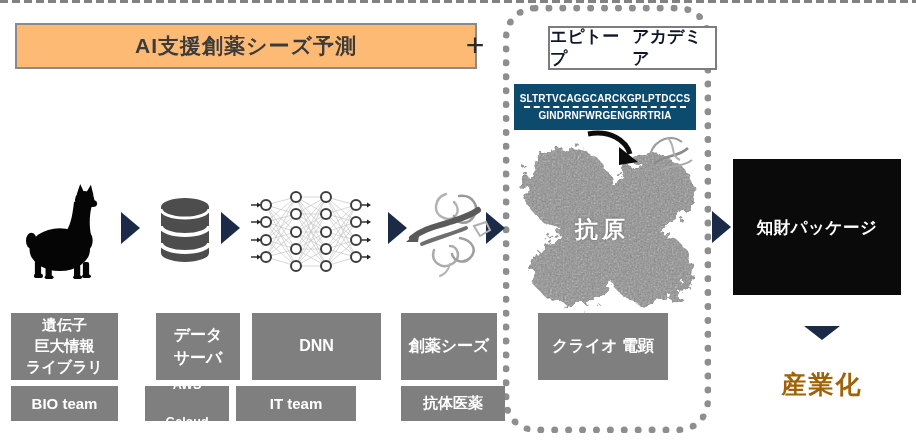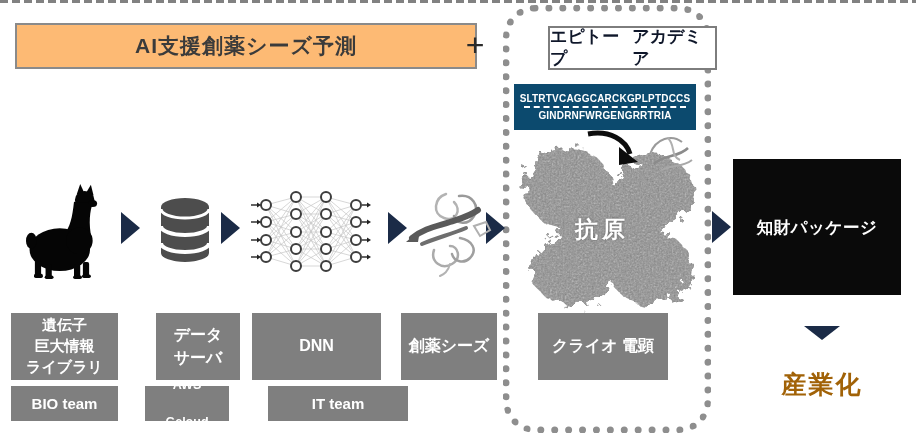--- a/index.html
+++ b/index.html
@@ -276,17 +276,20 @@
     <span>クライオ 電顕</span>
   </div>
 
   <div class="abs stage r2" style="left:11px;width:107px">
     <span>BIO team</span>
   </div>
   <div class="abs stage r2 two" style="left:145px;width:84px">
     <span>AWS</span>
     <span>Gcloud</span>
   </div>
-  <div class="abs stage r2" style="left:268px;width:140px">
+  <div class="abs stage r2" style="left:236px;width:120px">
     <span>IT team</span>
   </div>
+  <div class="abs stage r2" style="left:401px;width:104px">
+    <span>抗体医薬</span>
+  </div>
 
 </div>
 
 </body></html>

